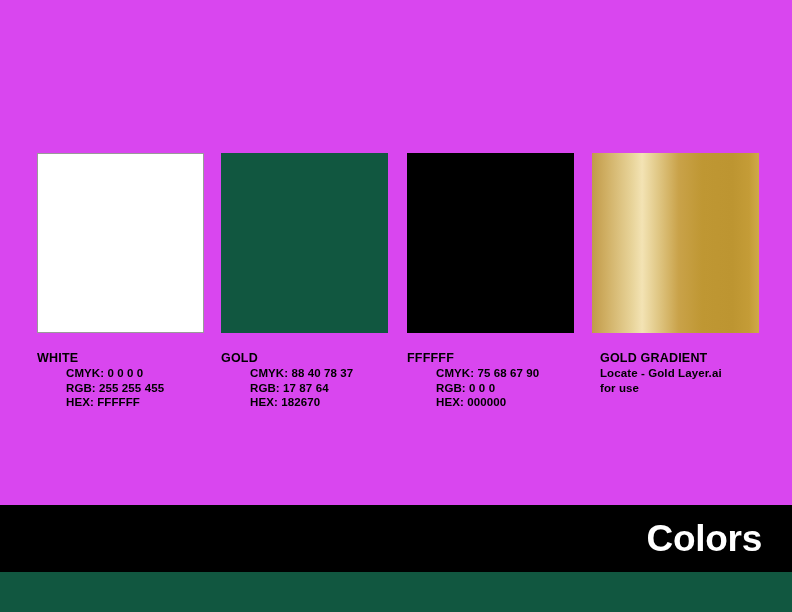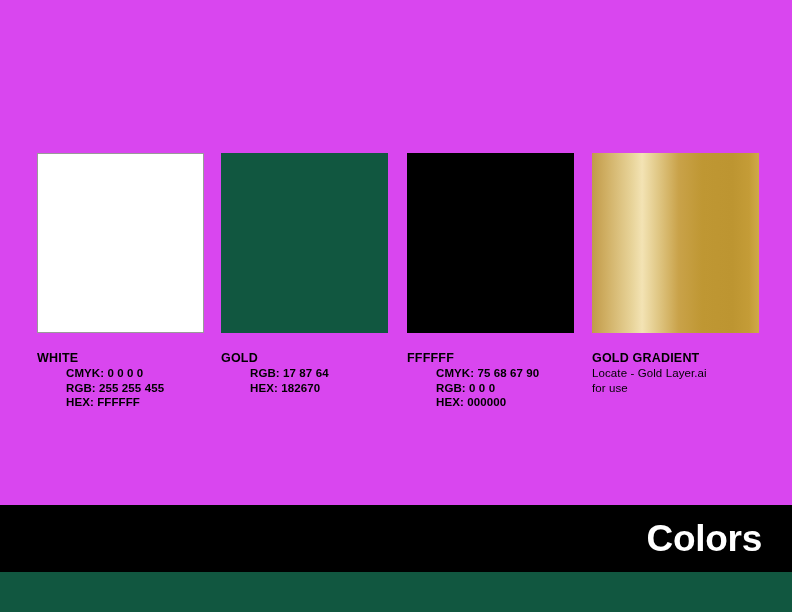--- a/index.html
+++ b/index.html
@@ -72,20 +72,21 @@
       #cfa949 100%
     );
   }
 
   .chip-info {
     margin-top: 18px;
     color: #000000;
   }
   .chip-info.gold-info {
     margin-top: 18px;
+    margin-left: 8px;
   }
 
   .chip-name {
     font-size: 12.5px;
     font-weight: bold;
     letter-spacing: 0.2px;
     line-height: 15px;
     white-space: nowrap;
   }
 
@@ -93,21 +94,21 @@
     font-size: 11.5px;
     font-weight: bold;
     letter-spacing: 0.1px;
     line-height: 14.6px;
     white-space: nowrap;
     margin-left: 29px;
   }
 
   .chip-note {
     font-size: 11.5px;
-    font-weight: normal;
+    font-weight: bold;
     letter-spacing: 0.1px;
     line-height: 14.6px;
     white-space: nowrap;
   }
 
   
   .footer-black {
     position: absolute;
     left: 0;
     top: 505px;
@@ -150,20 +151,21 @@
         <div class="chip-line">CMYK: 0 0 0 0</div>
         <div class="chip-line">RGB: 255 255 455</div>
         <div class="chip-line">HEX: FFFFFF</div>
       </div>
     </div>
 
     <div class="swatch-col c1">
       <div class="chip green"></div>
       <div class="chip-info">
         <div class="chip-name">GOLD</div>
+        <div class="chip-line">CMYK: 88 40 78 37</div>
         <div class="chip-line">RGB: 17 87 64</div>
         <div class="chip-line">HEX: 182670</div>
       </div>
     </div>
 
     <div class="swatch-col c2">
       <div class="chip black"></div>
       <div class="chip-info">
         <div class="chip-name">FFFFFF</div>
         <div class="chip-line">CMYK: 75 68 67 90</div>

